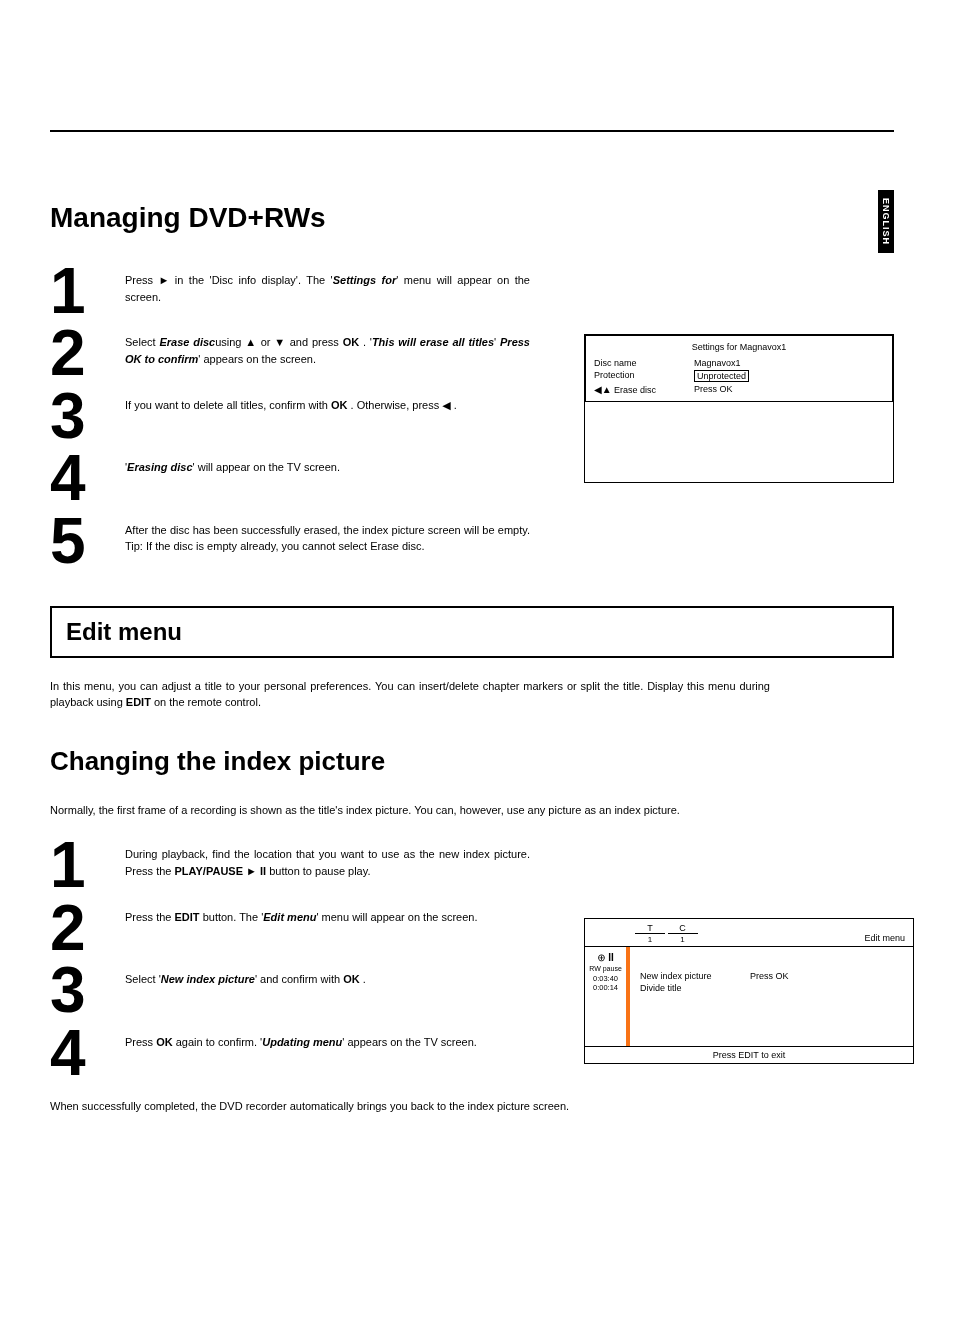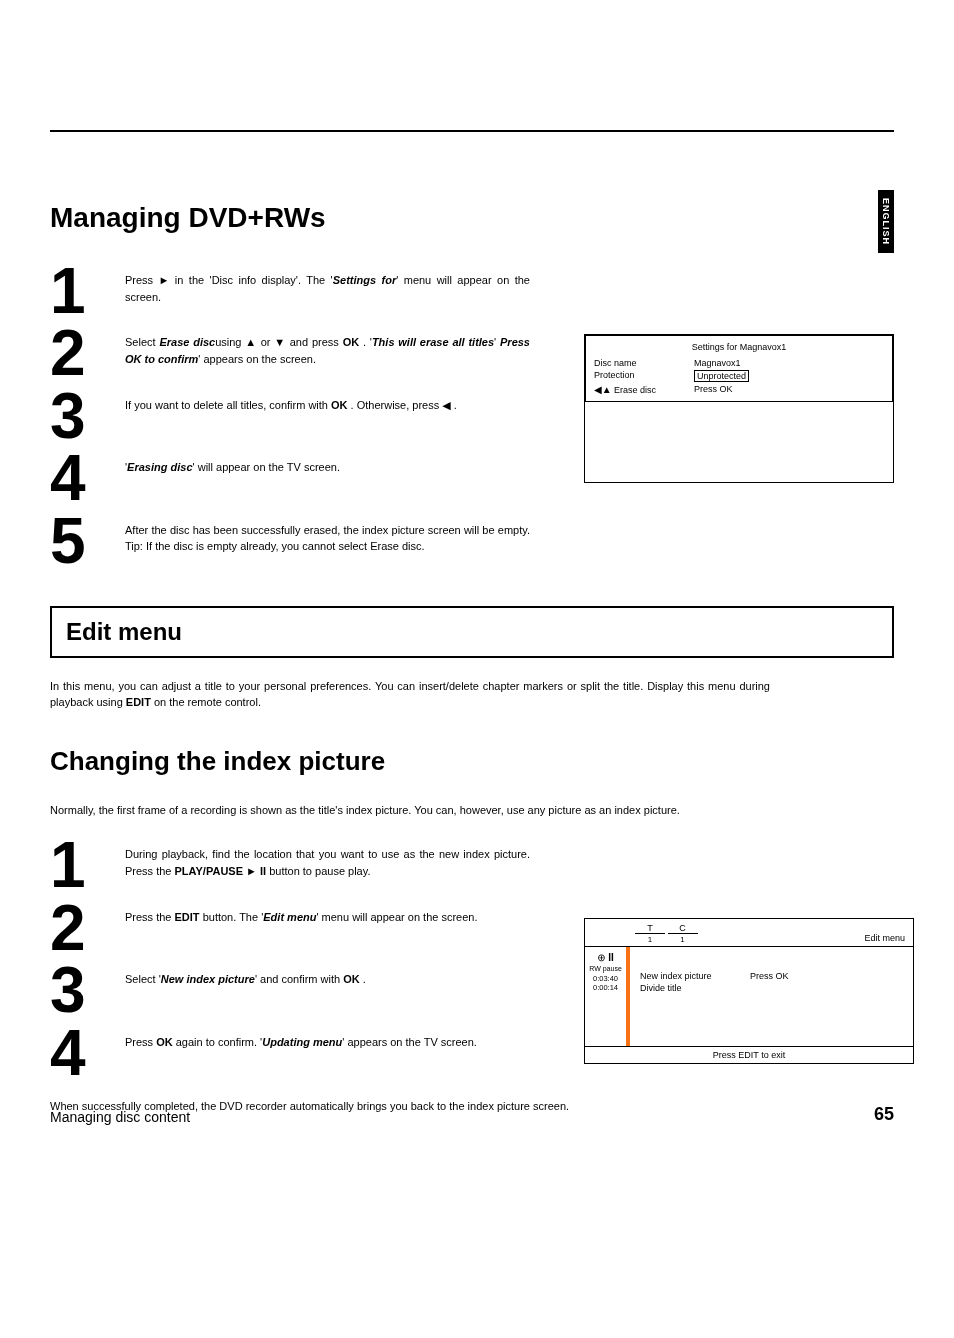--- a/index.html
+++ b/index.html
@@ -252,17 +252,13 @@
               </div>
           </div>
         </div>
         <div class="edit-footer">Press EDIT to exit</div>
       </div>
     </div>
   </div>
 
   <div class="para" style="width:720px; margin-top:10px;">When successfully completed, the DVD recorder automatically brings you back to the index picture screen.</div>
 
-  <div class="footer-line">
-    <span class="footer-left">Managing disc content</span>
-    <span class="footer-right">65</span>
-  </div>
 </div>
 
 </body></html>

